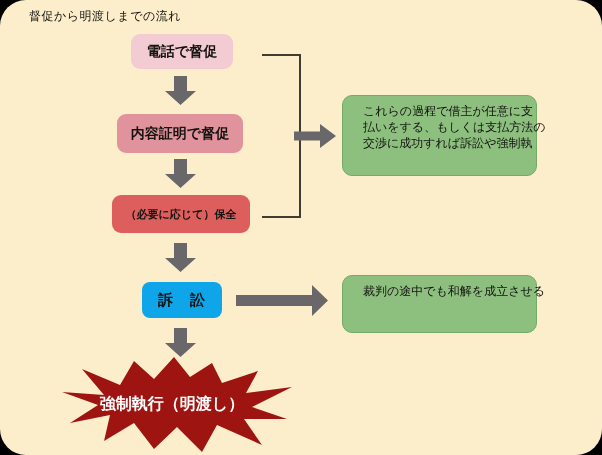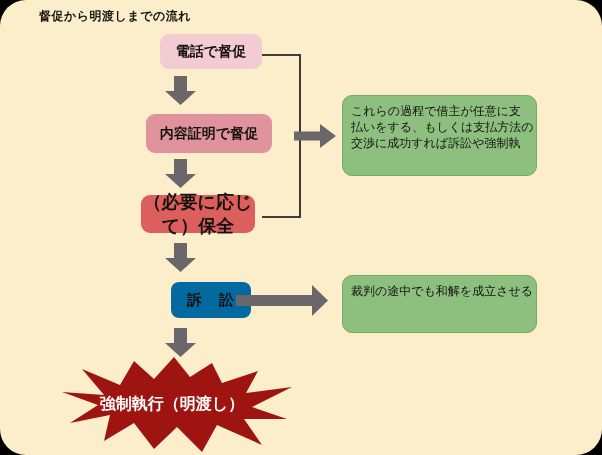--- a/index.html
+++ b/index.html
@@ -2,45 +2,45 @@
 <html><head>
 <meta charset="utf-8">
 <style>
   html,body{margin:0;padding:0;background:#000;}
   body{font-family:"DejaVu Sans","Liberation Sans",sans-serif;}
   #canvas{
     position:relative;width:602px;height:455px;
     background:#fdeecb;border-radius:26px;overflow:hidden;
   }
   .title{
-    position:absolute;left:39px;top:8px;
-    font-size:12px;font-weight:bold;color:#171512;letter-spacing:.5px;
+    position:absolute;left:29px;top:8px;
+    font-size:12px;font-weight:normal;color:#171512;letter-spacing:.5px;
   }
   .step{
     position:absolute;display:flex;align-items:center;justify-content:center;
-    font-weight:bold;color:#151310;box-sizing:border-box;text-align:center;margin-left:29px;
+    font-weight:bold;color:#151310;box-sizing:border-box;text-align:center;
   }
   .step1{left:131px;top:34px;width:102px;height:35px;background:#f2cbd3;border-radius:9px;font-size:14px;}
   .step2{left:117px;top:114px;width:126px;height:39px;background:#e0939c;border-radius:9px;font-size:14px;}
-  .step3{left:112px;top:195px;width:114px;height:38px;background:#dc5f5e;border-radius:9px;font-size:18px;}
-  .step4{left:142px;top:282px;width:80px;height:36px;background:#0369a1;border-radius:8px;font-size:15px;letter-spacing:1px;}
+  .step3{left:112px;top:195px;width:138px;height:38px;background:#dc5f5e;border-radius:9px;font-size:11px;}
+  .step4{left:142px;top:282px;width:80px;height:36px;background:#0ea5e9;border-radius:8px;font-size:15px;letter-spacing:1px;}
   .arrow{position:absolute;line-height:0;}
   .arr-fill{fill:#6a676b;}
   .bracket{
     position:absolute;left:262px;top:54px;width:39px;height:164px;box-sizing:border-box;
     border-top:2px solid #3f3d33;border-right:2px solid #3f3d33;border-bottom:2px solid #3f3d33;
   }
   .note{
     position:absolute;left:342px;width:195px;box-sizing:border-box;
     background:#8dc07f;border:1px solid #74a967;border-radius:10px;
     color:#14120f;font-size:12px;line-height:16px;padding:7px 6px 6px 8px;
   }
   .note1{top:95px;height:81px;}
   .note2{top:275px;height:58px;}
-  .note span{display:block;white-space:nowrap;}
+  .note span{display:block;white-space:nowrap;margin-left:12px;}
   .burst{position:absolute;left:62px;top:357px;width:230px;height:95px;}
   .burst svg{position:absolute;left:0;top:0;}
   .burst-label{
     position:absolute;left:0;top:0;width:230px;height:95px;
     display:flex;align-items:center;justify-content:center;
     color:#ffffff;font-weight:bold;font-size:16px;padding-right:10px;box-sizing:border-box;
   }
 </style>
 </head>
 <body>

